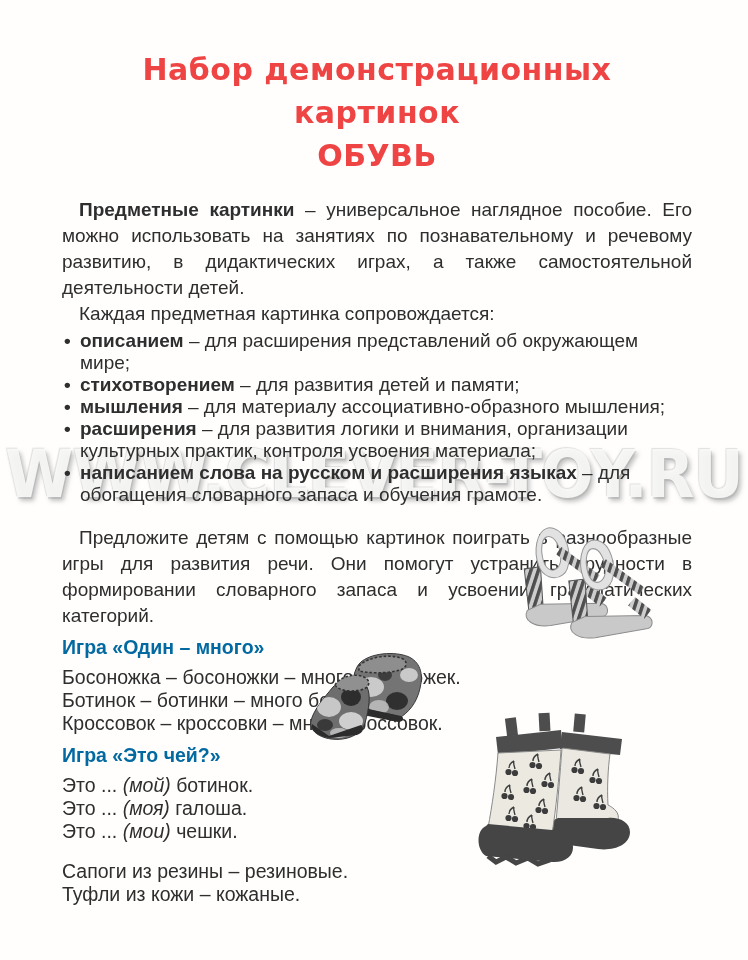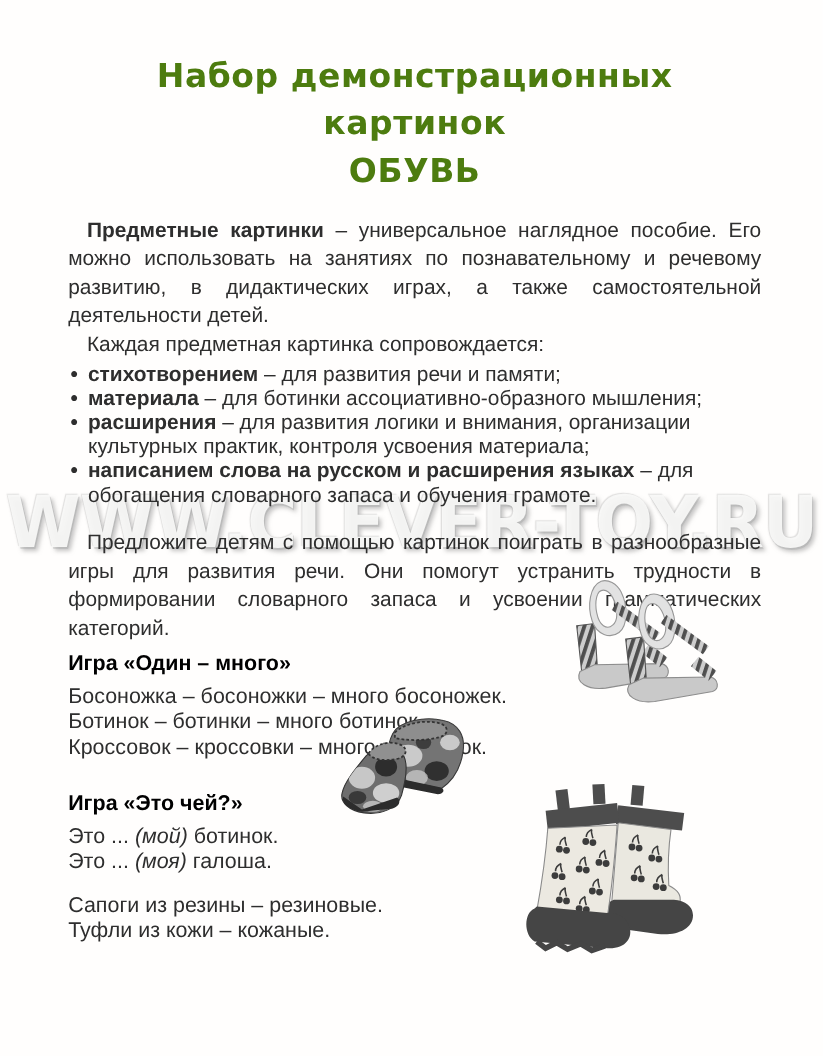--- a/index.html
+++ b/index.html
@@ -28,38 +28,38 @@
     pointer-events:none;
   }
   .content{position:relative;z-index:2;padding:0 56px 0 62px;}
   h1{
     margin:48px 0 0 0;
     text-align:center;
     font-family:"DejaVu Sans",sans-serif;
     font-size:30px;
     line-height:43px;
     font-weight:bold;
-    color:#4d7c0f;
+    color:#ef4444;
     letter-spacing:0.5px;
   }
   p{margin:0;font-size:19px;}
   .intro{margin-top:20px;line-height:26px;text-align:justify;text-indent:17px;}
   .lead{font-weight:bold;}
   .accomp{margin-top:0;line-height:26px;text-indent:17px;}
   ul.bullets{margin:3px 0 0 0;padding:0;list-style:none;font-size:19px;line-height:22px;}
   ul.bullets li{position:relative;padding-left:18px;margin:0;}
   ul.bullets li::before{content:"•";position:absolute;left:2px;top:0;font-weight:bold;}
   ul.bullets b{font-weight:bold;}
   .play{margin-top:19px;line-height:26px;text-align:justify;text-indent:17px;}
   .game{margin:0;}
-  .game h2{margin:0 0 7px 0;font-size:19.5px;line-height:24px;font-weight:bold;color:#000000;}
+  .game h2{margin:0 0 7px 0;font-size:19.5px;line-height:24px;font-weight:bold;color:#0369a1;}
   .game .gl{font-size:19.5px;line-height:23px;color:#2e2e2e;}
   .game .gl i{font-style:italic;}
   .g1{margin-top:6px;}
-  .g2{margin-top:27px;}
+  .g2{margin-top:8px;}
   .g3{margin-top:17px;}
   .photo{position:absolute;z-index:2;}
   .sandals{left:502px;top:516px;width:164px;height:126px;}
   .galoshes{left:299px;top:645px;width:142px;height:108px;}
   .boots{left:476px;top:710px;width:164px;height:174px;}
 </style>
 </head>
 <body>
 
 <div class="page">
@@ -70,39 +70,41 @@
     <h1>
       <div>Набор демонстрационных картинок</div>
       <div>ОБУВЬ</div>
     </h1>
 
     <p class="intro"><b class="lead">Предметные картинки</b><span> – универсальное наглядное пособие. Его можно использовать на занятиях по познавательному и речевому развитию, в дидактических играх, а также самостоятельной деятельности детей.</span></p>
 
     <p class="accomp">Каждая предметная картинка сопровождается:</p>
 
     <ul class="bullets">
-      <li><b>стихотворением</b><span> – для развития речи и памяти;</span></li>
-      <li><b>материала</b><span> – для ботинки ассоциативно-образного мышления;</span></li>
+      <li><b>описанием</b><span> – для расширения представлений об окружающем мире;</span></li>
+      <li><b>стихотворением</b><span> – для развития детей и памяти;</span></li>
+      <li><b>мышления</b><span> – для материалу ассоциативно-образного мышления;</span></li>
       <li><b>расширения</b><span> – для развития логики и внимания, организации культурных практик, контроля усвоения материала;</span></li>
       <li><b>написанием слова на русском и расширения языках</b><span> – для обогащения словарного запаса и обучения грамоте.</span></li>
     </ul>
 
     <p class="play">Предложите детям с помощью картинок поиграть в разнообразные игры для развития речи. Они помогут устранить трудности в формировании словарного запаса и усвоении грамматических категорий.</p>
 
     <div class="game g1">
       <h2>Игра «Один – много»</h2>
       <div class="gl">Босоножка – босоножки – много босоножек.</div>
       <div class="gl">Ботинок – ботинки – много ботинок.</div>
       <div class="gl">Кроссовок – кроссовки – много кроссовок.</div>
     </div>
 
     <div class="game g2">
       <h2>Игра «Это чей?»</h2>
       <div class="gl"><span>Это ... </span><i>(мой)</i><span> ботинок.</span></div>
       <div class="gl"><span>Это ... </span><i>(моя)</i><span> галоша.</span></div>
+      <div class="gl"><span>Это ... </span><i>(мои)</i><span> чешки.</span></div>
     </div>
 
     <div class="game g3">
       <div class="gl">Сапоги из резины – резиновые.</div>
       <div class="gl">Туфли из кожи – кожаные.</div>
 
     </div>
   </div>
 
   <svg class="photo sandals" viewBox="0 0 162 124" xmlns="http://www.w3.org/2000/svg">

